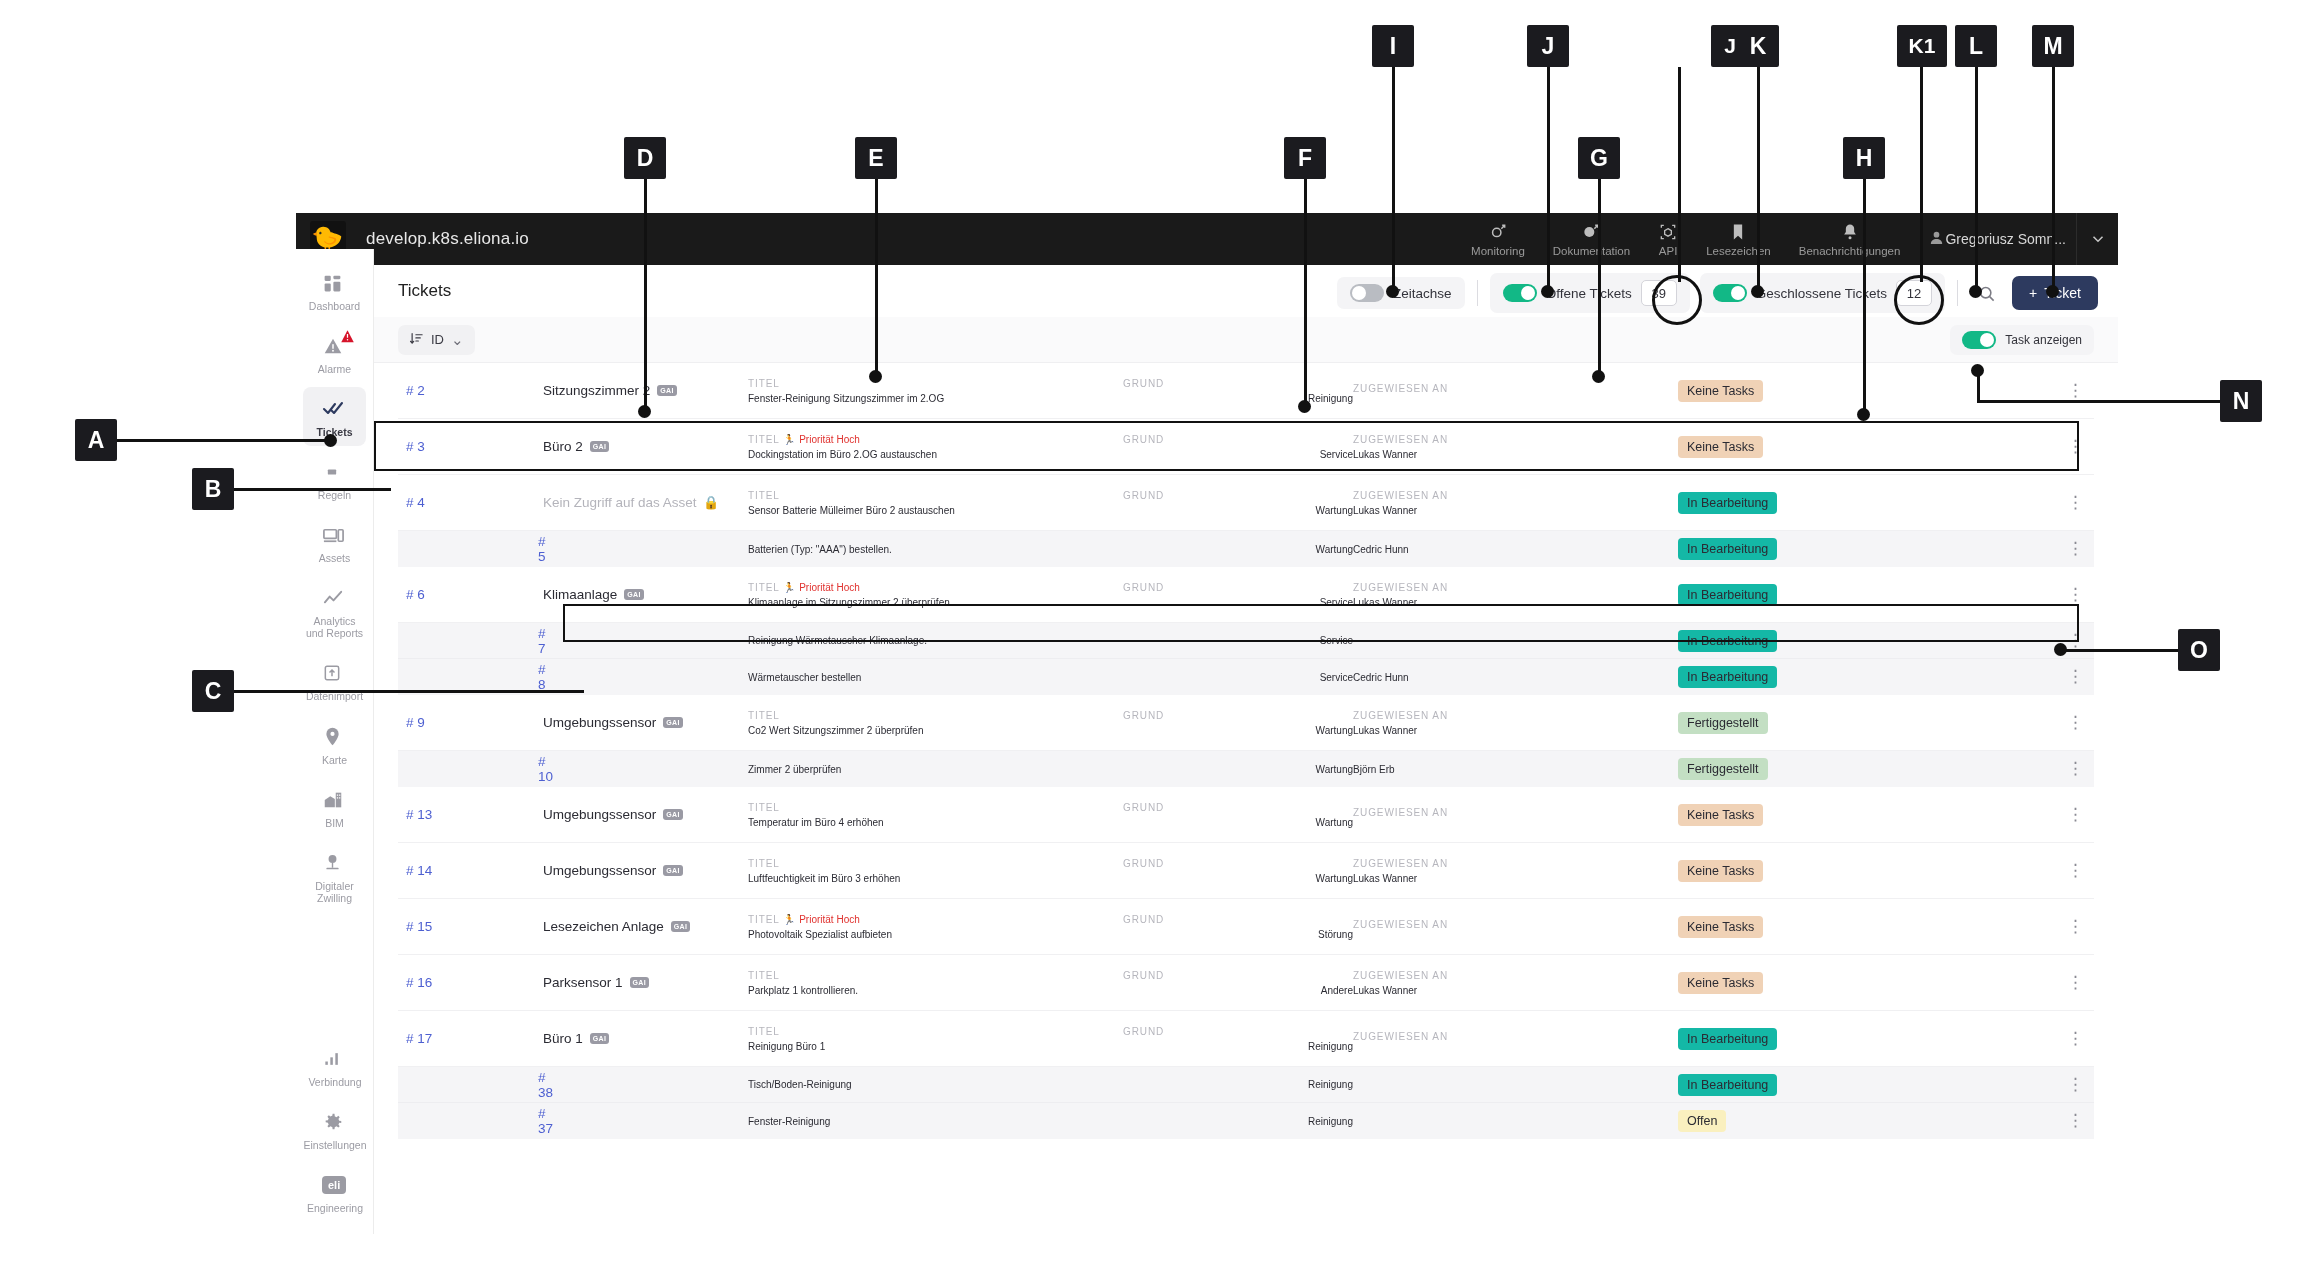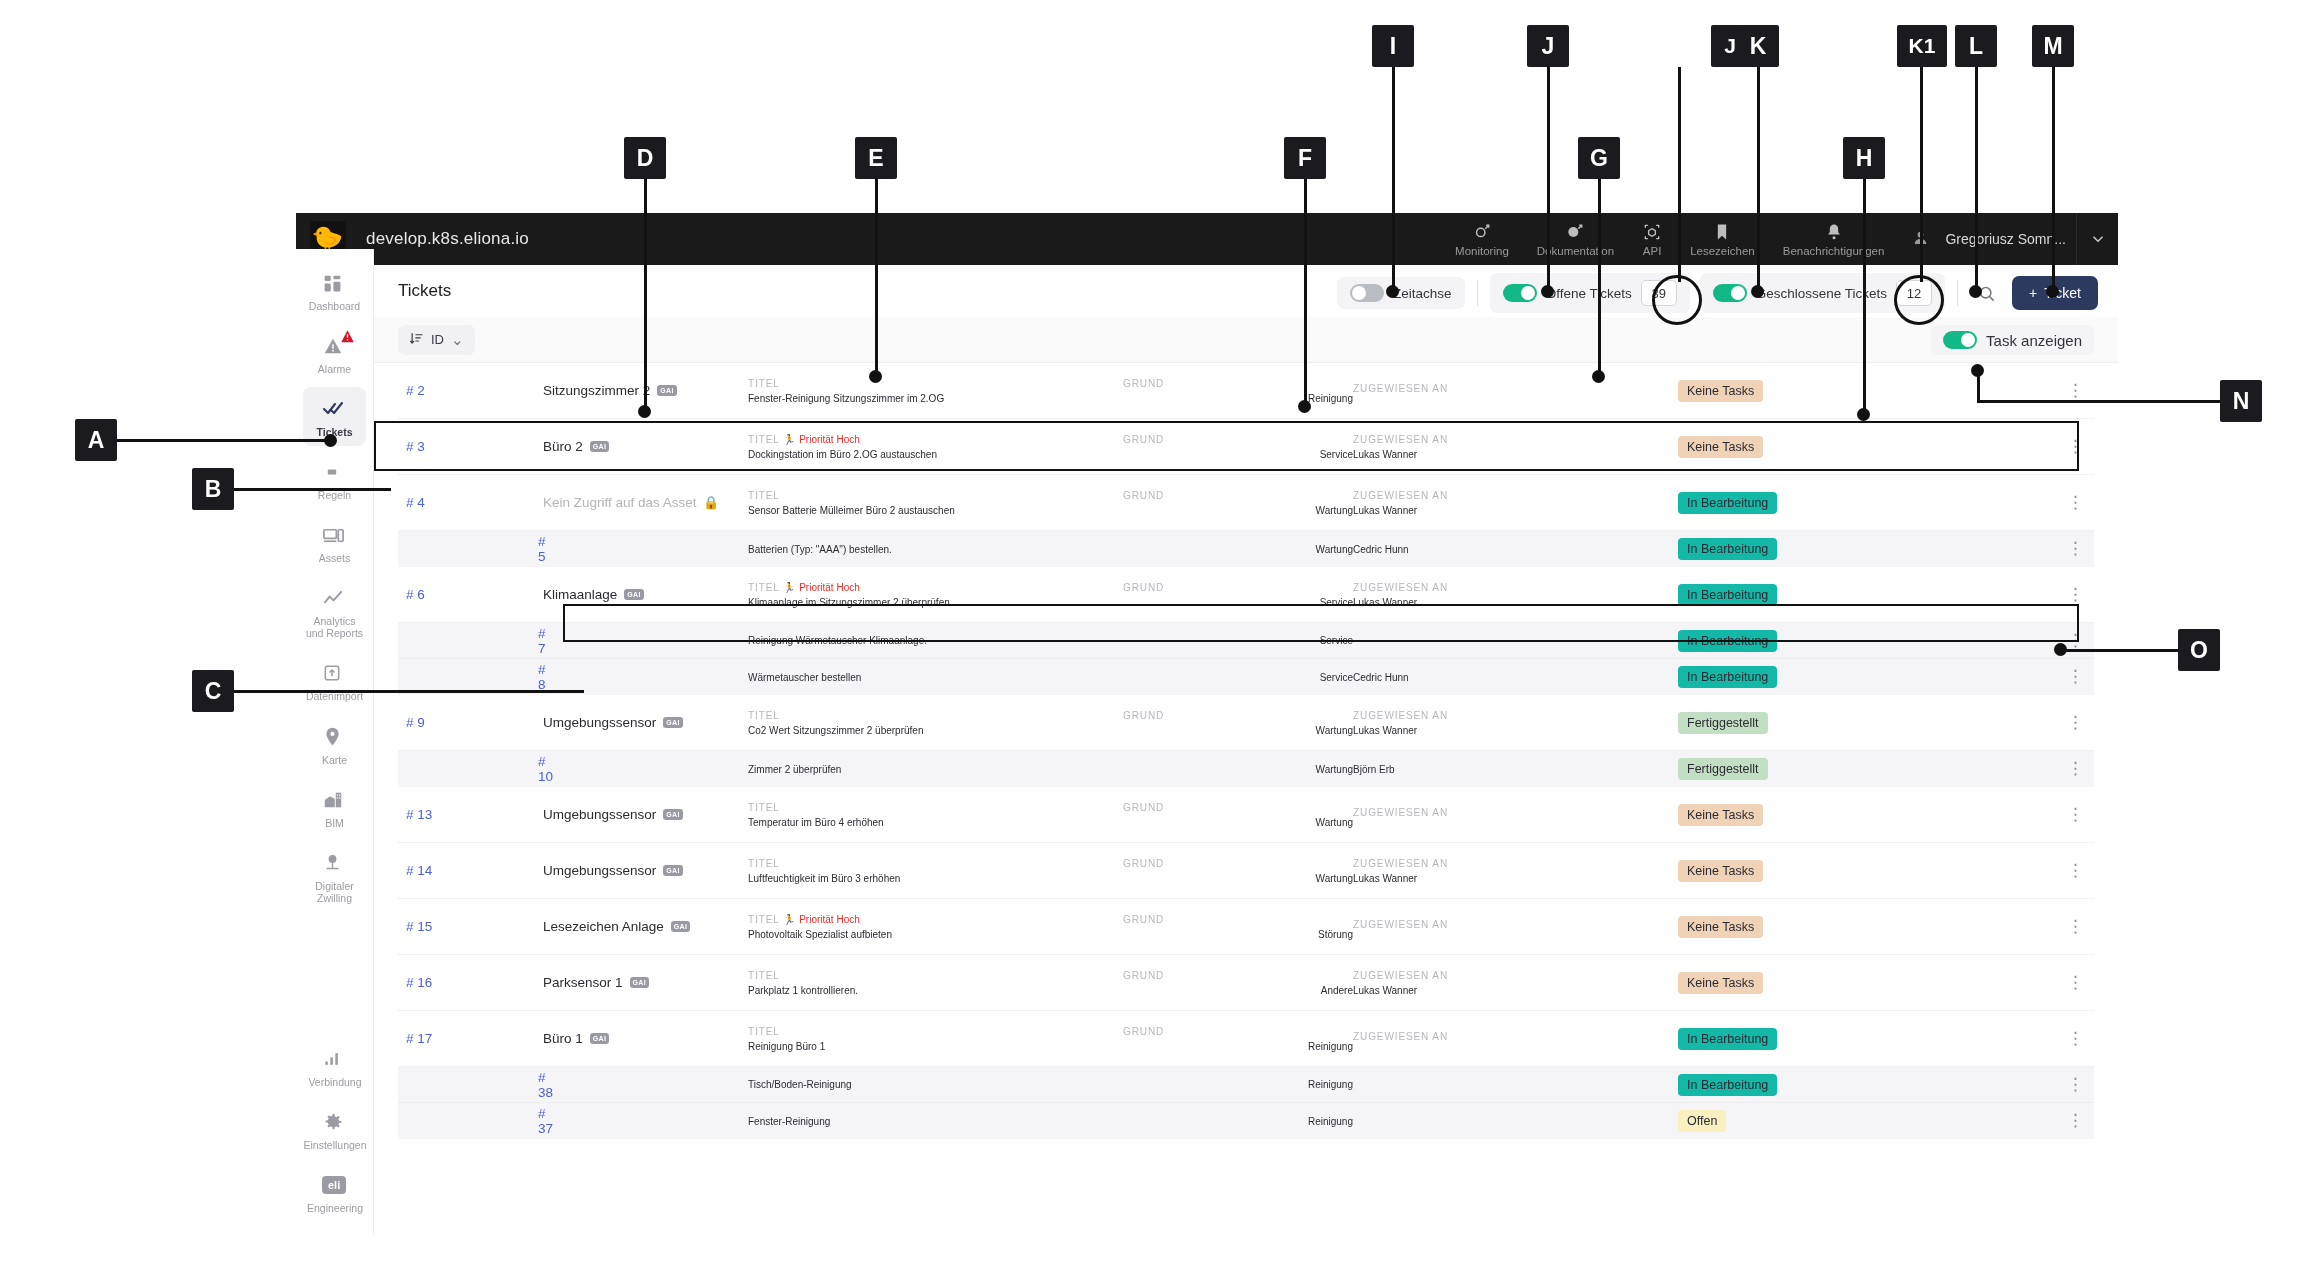--- a/index.html
+++ b/index.html
@@ -42,21 +42,21 @@
   .tb-items { display: flex; align-items: center; height: 100%; }
   .tb-item {
     display: flex; flex-direction: column;
     align-items: center; justify-content: center;
     color: #9a9a9a; font-size: 11.5px;
     padding: 0 14px; height: 100%; gap: 3px;
     white-space: nowrap;
   }
   .tb-item svg { display: block; }
   .tb-user {
-    display: flex; align-items: center; gap: 16px;
+    display: flex; align-items: center; gap: 0;
     color: #d8d8d8; font-size: 14px;
     padding: 0 10px 0 14px; white-space: nowrap;
   }
   .tb-caret {
     width: 42px; height: 100%;
     display: flex; align-items: center; justify-content: center;
     color: #c8c8c8; border-left: 1px solid #2c2c2c;
   }
 
   
@@ -144,21 +144,21 @@
   }
   .sort-chip {
     display: flex; align-items: center; gap: 7px;
     background: #f1f1f3; border-radius: 7px;
     padding: 6px 11px; font-size: 13px; color: #3b3b44;
   }
   .task-toggle {
     position: absolute; right: 24px; top: 8px;
     display: flex; align-items: center; gap: 9px;
     background: #f4f4f6; border-radius: 7px;
-    padding: 6px 12px; font-size: 15px; color: #33333b;
+    padding: 6px 12px; font-size: 12px; color: #33333b;
   }
 
   
   .table { padding: 0 24px 0 24px; }
   .trow {
     display: flex; align-items: center;
     min-height: 56px; background: #fff;
     border-bottom: 1px solid #f0f0f2;
   }
   .trow.sub { background: #f5f5f7; min-height: 36px; border-bottom: 1px solid #ededf0; }

